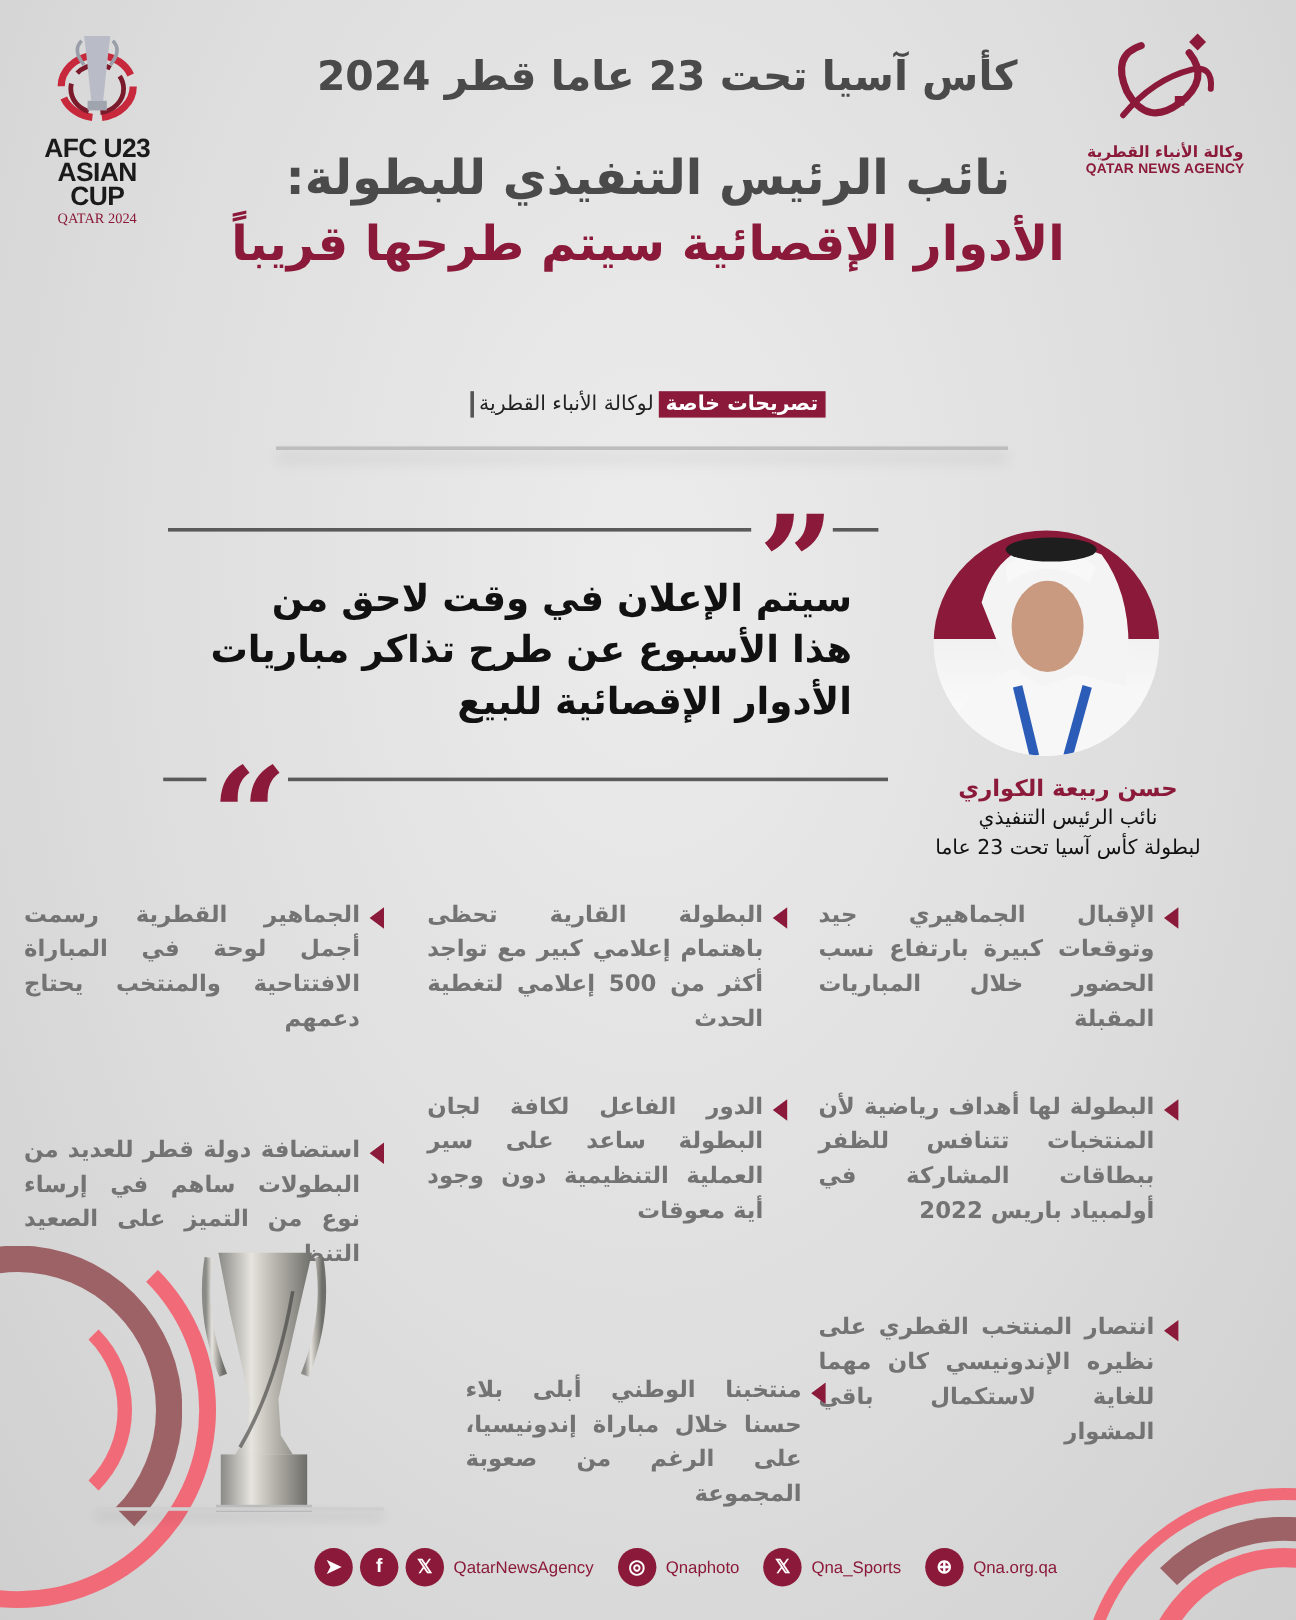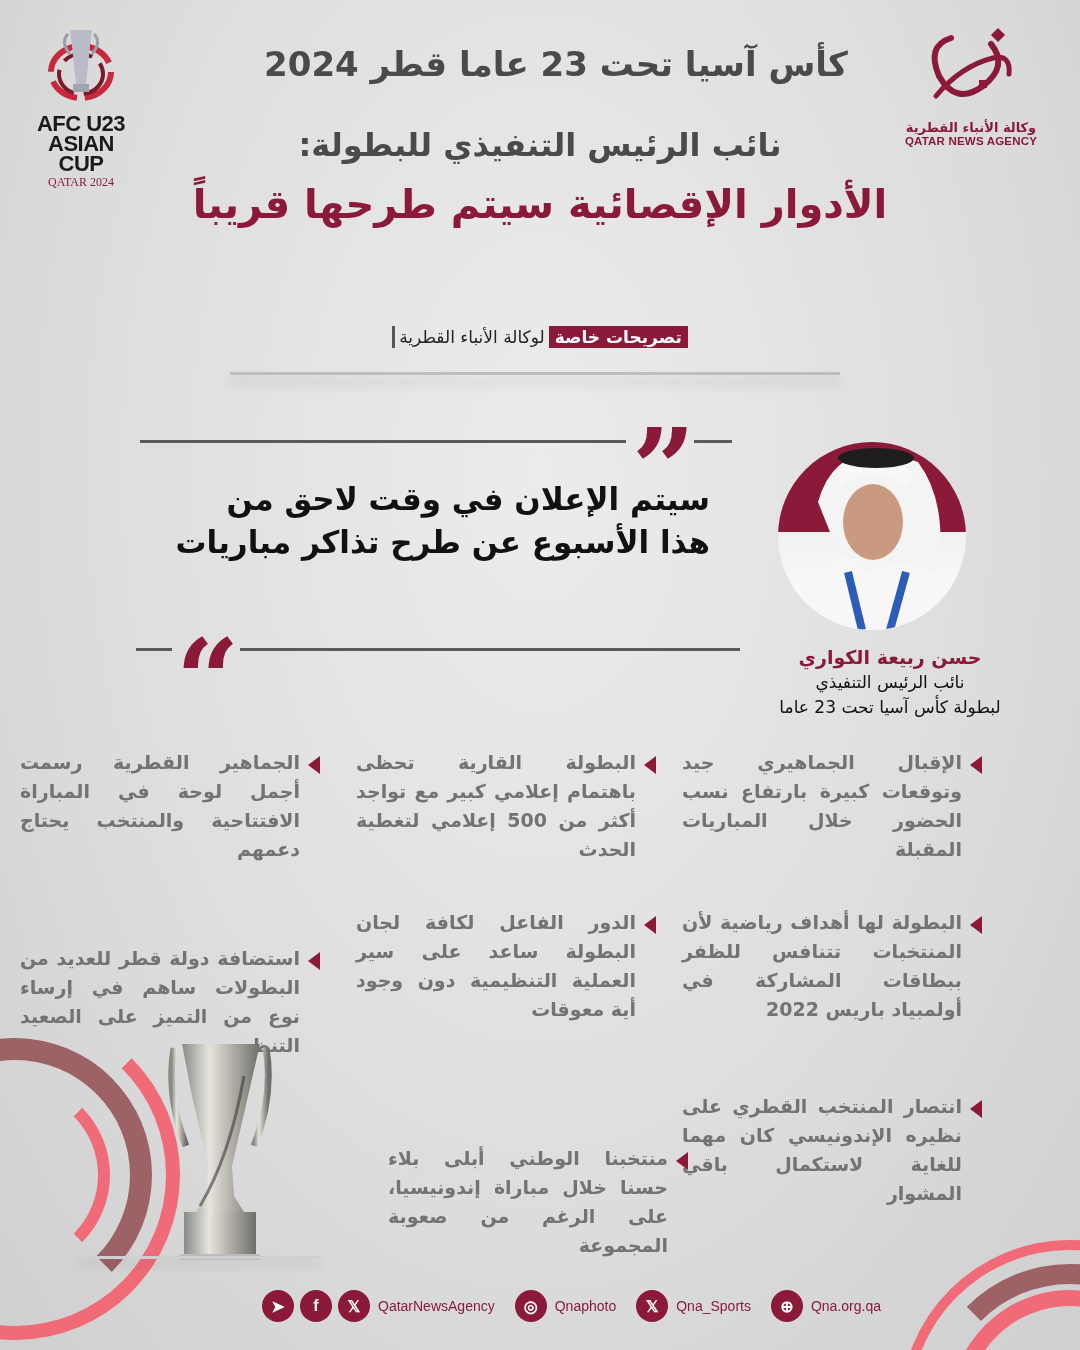--- a/index.html
+++ b/index.html
@@ -19,21 +19,21 @@
   .afc-text1 { font-family: "Liberation Sans", sans-serif; font-weight: 900; font-size: 22px; line-height: 20px; color: #1a1a1a; letter-spacing: -0.5px; }
   .afc-text2 { font-family: "Liberation Serif", serif; font-size: 12px; color: #8b1a3a; margin-top: 1px; }
 
   .qna-logo { right: 36px; top: 26px; width: 146px; text-align: center; }
   .qna-emblem { width: 100px; height: 88px; margin: 0 auto; }
   .qna-ar { font-size: 13px; color: #8b1a3a; font-weight: bold; margin-top: 6px; direction: rtl; }
   .qna-en { font-family: "Liberation Sans", sans-serif; font-size: 11.5px; font-weight: bold; color: #8b1a3a; letter-spacing: 0.2px; }
 
   
   .supertitle { left: 196px; width: 720px; top: 44px; text-align: center; font-size: 34px; font-weight: bold; color: #4a4a4a; direction: rtl; }
-  .title1 { left: 180px; width: 720px; top: 126px; text-align: center; font-size: 32px; font-weight: bold; color: #4a4a4a; direction: rtl; }
+  .title1 { left: 180px; width: 720px; top: 126px; text-align: center; font-size: 40px; font-weight: bold; color: #4a4a4a; direction: rtl; }
   .title2 { left: 140px; width: 800px; top: 178px; text-align: center; font-size: 40px; font-weight: bold; color: #8b1a3a; direction: rtl; line-height: 52px; }
 
   .tag-row { left: 0; width: 1080px; top: 326px; text-align: center; direction: rtl; }
   .tag-inner { display: inline-flex; align-items: center; direction: rtl; font-size: 17px; }
   .tag-badge { background: #8b1a3a; color: #fff; padding: 1px 6px; font-weight: bold; }
   .tag-rest { color: #222; padding: 0 4px; }
   .tag-bar { width: 3px; height: 22px; background: #555; }
 
   .shelf { left: 230px; top: 372px; width: 610px; height: 3px; background: #bdbdbd; box-shadow: 0 8px 12px rgba(0,0,0,0.18); }
 
@@ -123,20 +123,21 @@
 
 <div class="abs shelf"></div>
 
 <div class="abs qline" style="left:140px; top:440px; width:486px;"></div>
 <div class="abs qmark" style="left:632px; top:430px;">”</div>
 <div class="abs qline" style="left:694px; top:440px; width:38px;"></div>
 
 <div class="abs quote-text">
   <div>سيتم الإعلان في وقت لاحق من</div>
   <div>هذا الأسبوع عن طرح تذاكر مباريات</div>
+  <div>الأدوار الإقصائية للبيع</div>
 </div>
 
 <div class="abs qline" style="left:136px; top:648px; width:36px;"></div>
 <div class="abs qmark" style="left:176px; top:640px;">“</div>
 <div class="abs qline" style="left:240px; top:648px; width:500px;"></div>
 
 <div class="abs portrait">
   <div class="portrait-circle">
     <svg width="188" height="188" viewBox="0 0 188 188">
       <ellipse cx="100" cy="190" rx="90" ry="80" fill="#f7f7f7"></ellipse>

